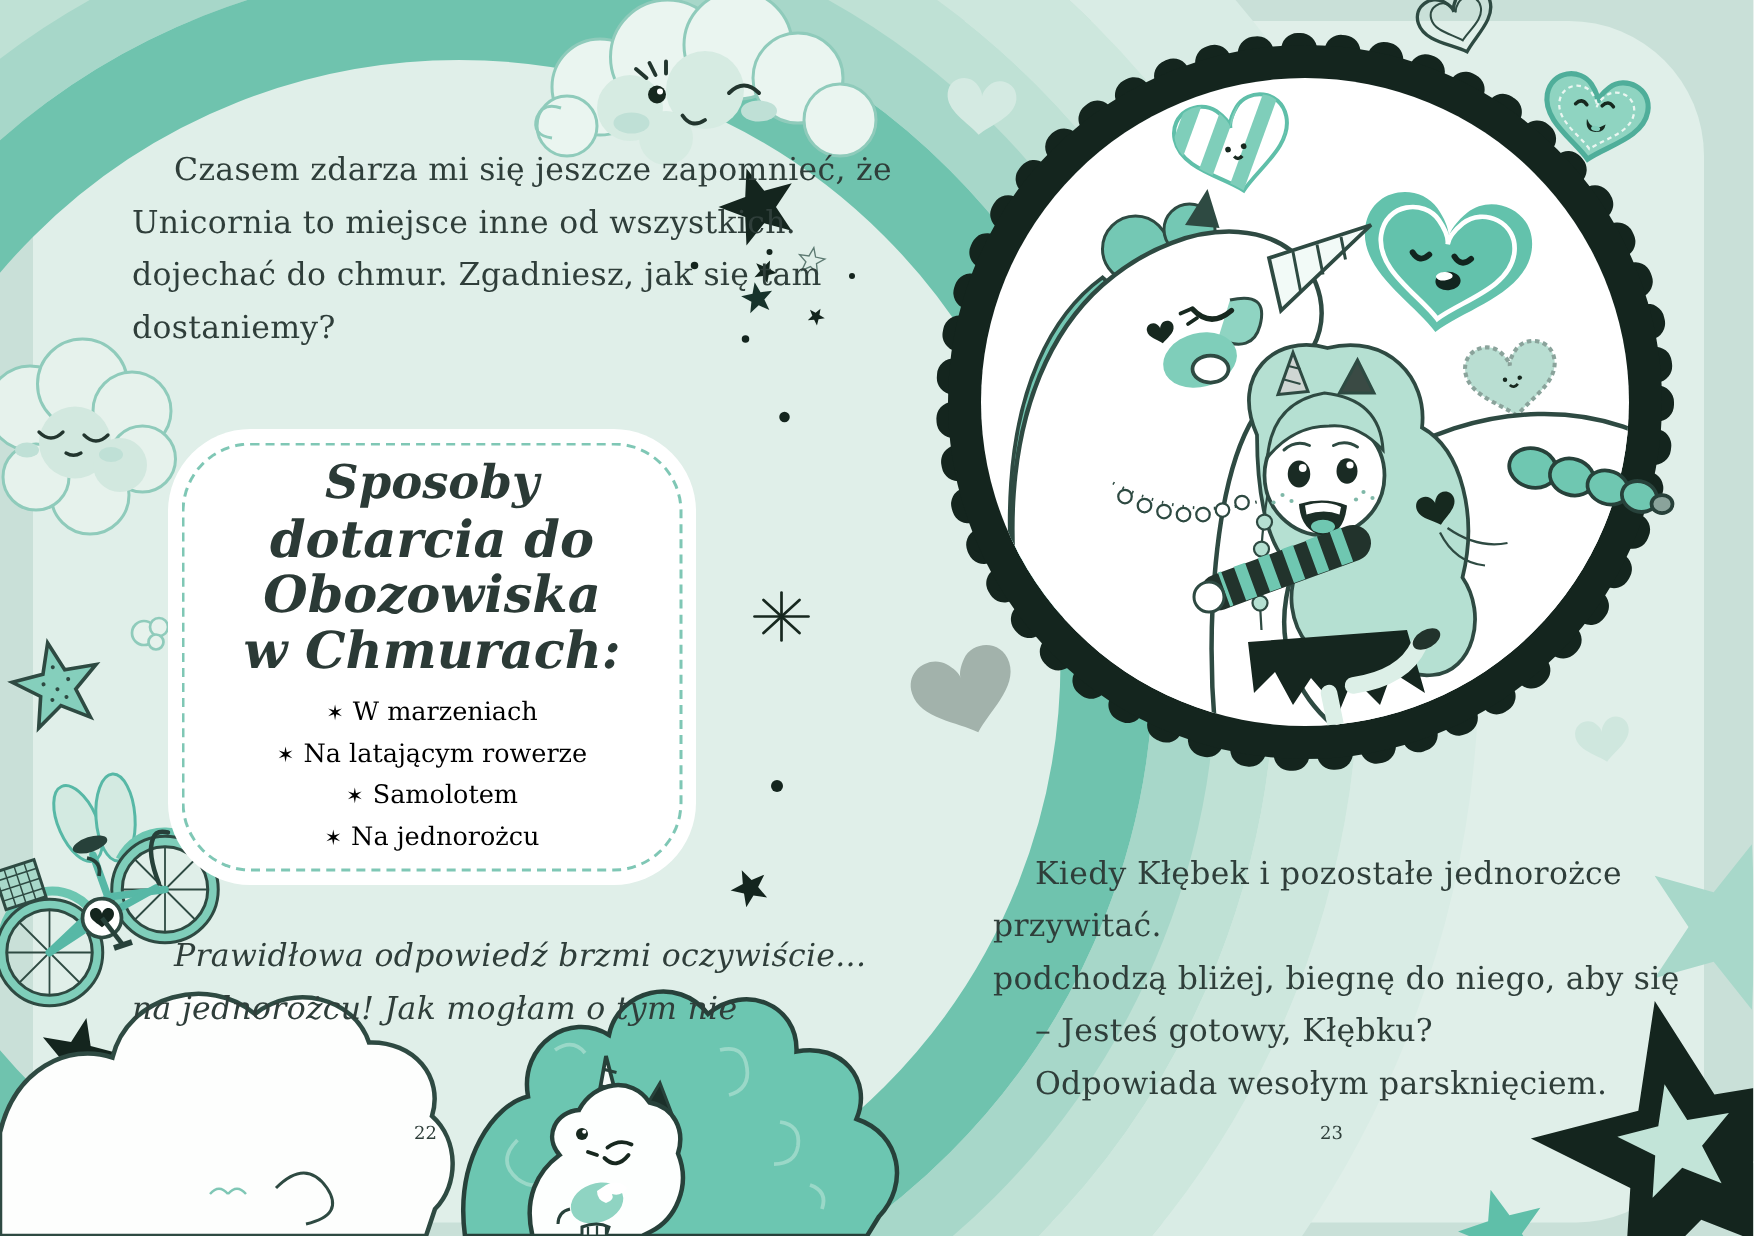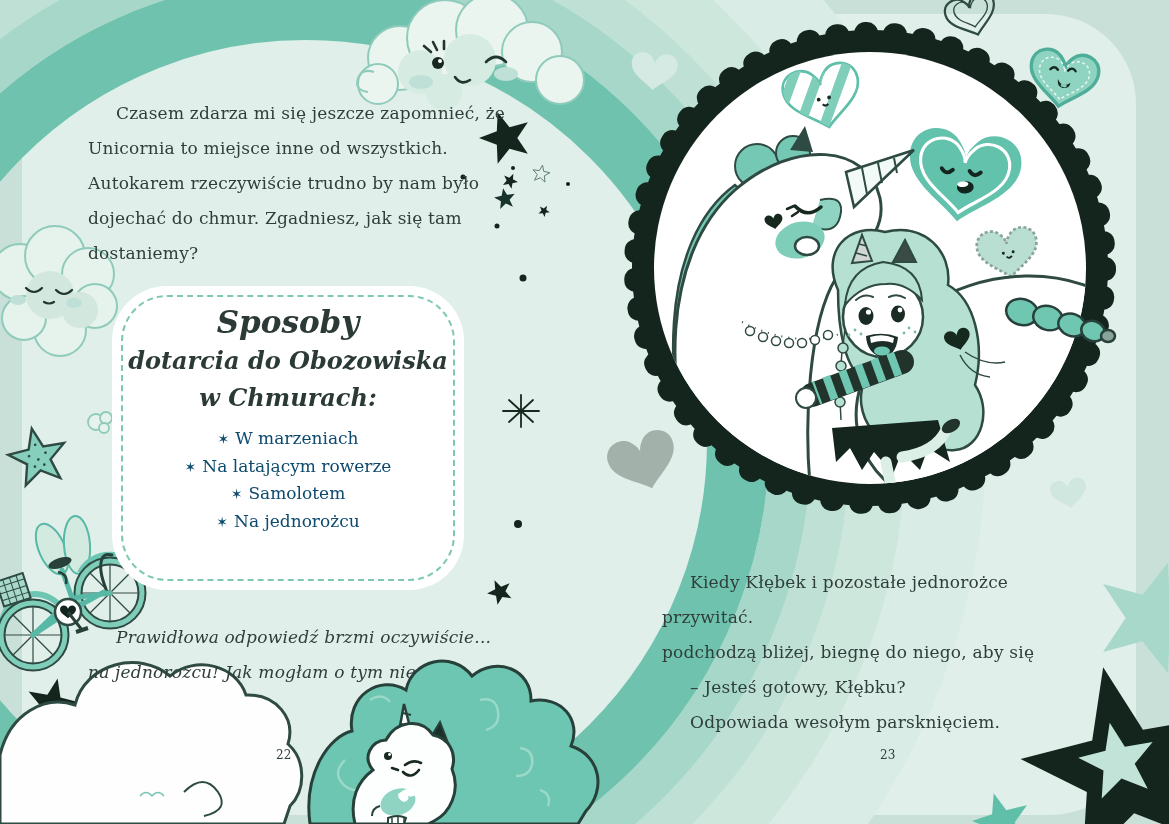--- a/index.html
+++ b/index.html
@@ -1,32 +1,32 @@
 <!DOCTYPE html>
 <html><head>
 <meta charset="utf-8">
 <style>
   html,body{margin:0;padding:0;}
   .canvas{position:relative;width:1169px;height:824px;overflow:hidden;
           background:#c9e0d8;font-family:"DejaVu Serif",serif;color:#2f3e3a;}
   .page-sheet{position:absolute;left:22px;top:14px;width:1114px;height:801px;
           background:#e0efe9;border-radius:85px 90px 85px 70px;}
   svg.deco{position:absolute;left:0;top:0;}
-  .txt{position:absolute;font-size:17px;line-height:35px;letter-spacing:.2px;z-index:5;}
+  .txt{position:absolute;font-size:21px;line-height:35px;letter-spacing:.2px;z-index:5;}
   .txt .line{white-space:nowrap;}
   .indent{text-indent:28px;}
   .fancy-box{position:absolute;left:112px;top:286px;width:352px;height:304px;
           background:#ffffff;border-radius:55px;z-index:4;}
   .fancy-box .dash{position:absolute;left:9px;top:9px;right:9px;bottom:9px;
           border:2px dashed #7fc7b5;border-radius:46px;}
   .box-title{position:relative;text-align:center;margin-top:16px;
           font-style:italic;font-weight:bold;color:#2b3a36;}
   .bt1{font-size:31px;line-height:40px;}
-  .bt2{font-size:24px;line-height:37px;}
-  .box-list{position:relative;margin-top:9px;text-align:center;font-size:17px;line-height:26.5px;color:#0c4a6e;}
+  .bt2{font-size:34px;line-height:37px;}
+  .box-list{position:relative;margin-top:9px;text-align:center;font-size:17px;line-height:26.5px;color:#000000;}
   .bullet{font-size:14px;margin-right:6px;}
   .pageno{position:absolute;font-size:12px;z-index:5;}
 </style>
 </head>
 <body>
 
 <div class="canvas">
   <div class="page-sheet"></div>
 
   <svg class="deco" width="1169" height="824" viewBox="0 0 1169 824">
@@ -353,21 +353,20 @@
       <use href="#star5" transform="translate(1125,770) scale(105) rotate(-12)" fill="#14251e"></use>
       <use href="#star5" transform="translate(1118,762) scale(40) rotate(-12)" fill="#c2e4d8"></use>
     </g>
     <use href="#star5" transform="translate(1002,822) scale(30) rotate(200)" fill="#5fbfa9"></use>
   </svg>
 
   <div>
     <div class="txt" style="left:88px;top:96px;">
       <div class="line indent">Czasem zdarza mi się jeszcze zapomnieć, że</div>
       <div class="line">Unicornia to miejsce inne od wszystkich.</div>
-      <div class="line">Autokarem rzeczywiście trudno by nam było</div>
       <div class="line">dojechać do chmur. Zgadniesz, jak się tam</div>
       <div class="line">dostaniemy?</div>
     </div>
 
     <div class="fancy-box">
       <div class="dash"></div>
       <div class="box-title bt1">Sposoby</div>
       <div class="box-title bt2" style="margin-top:0;">dotarcia do Obozowiska</div>
       <div class="box-title bt2" style="margin-top:0;">w Chmurach:</div>
       <div class="box-list">

